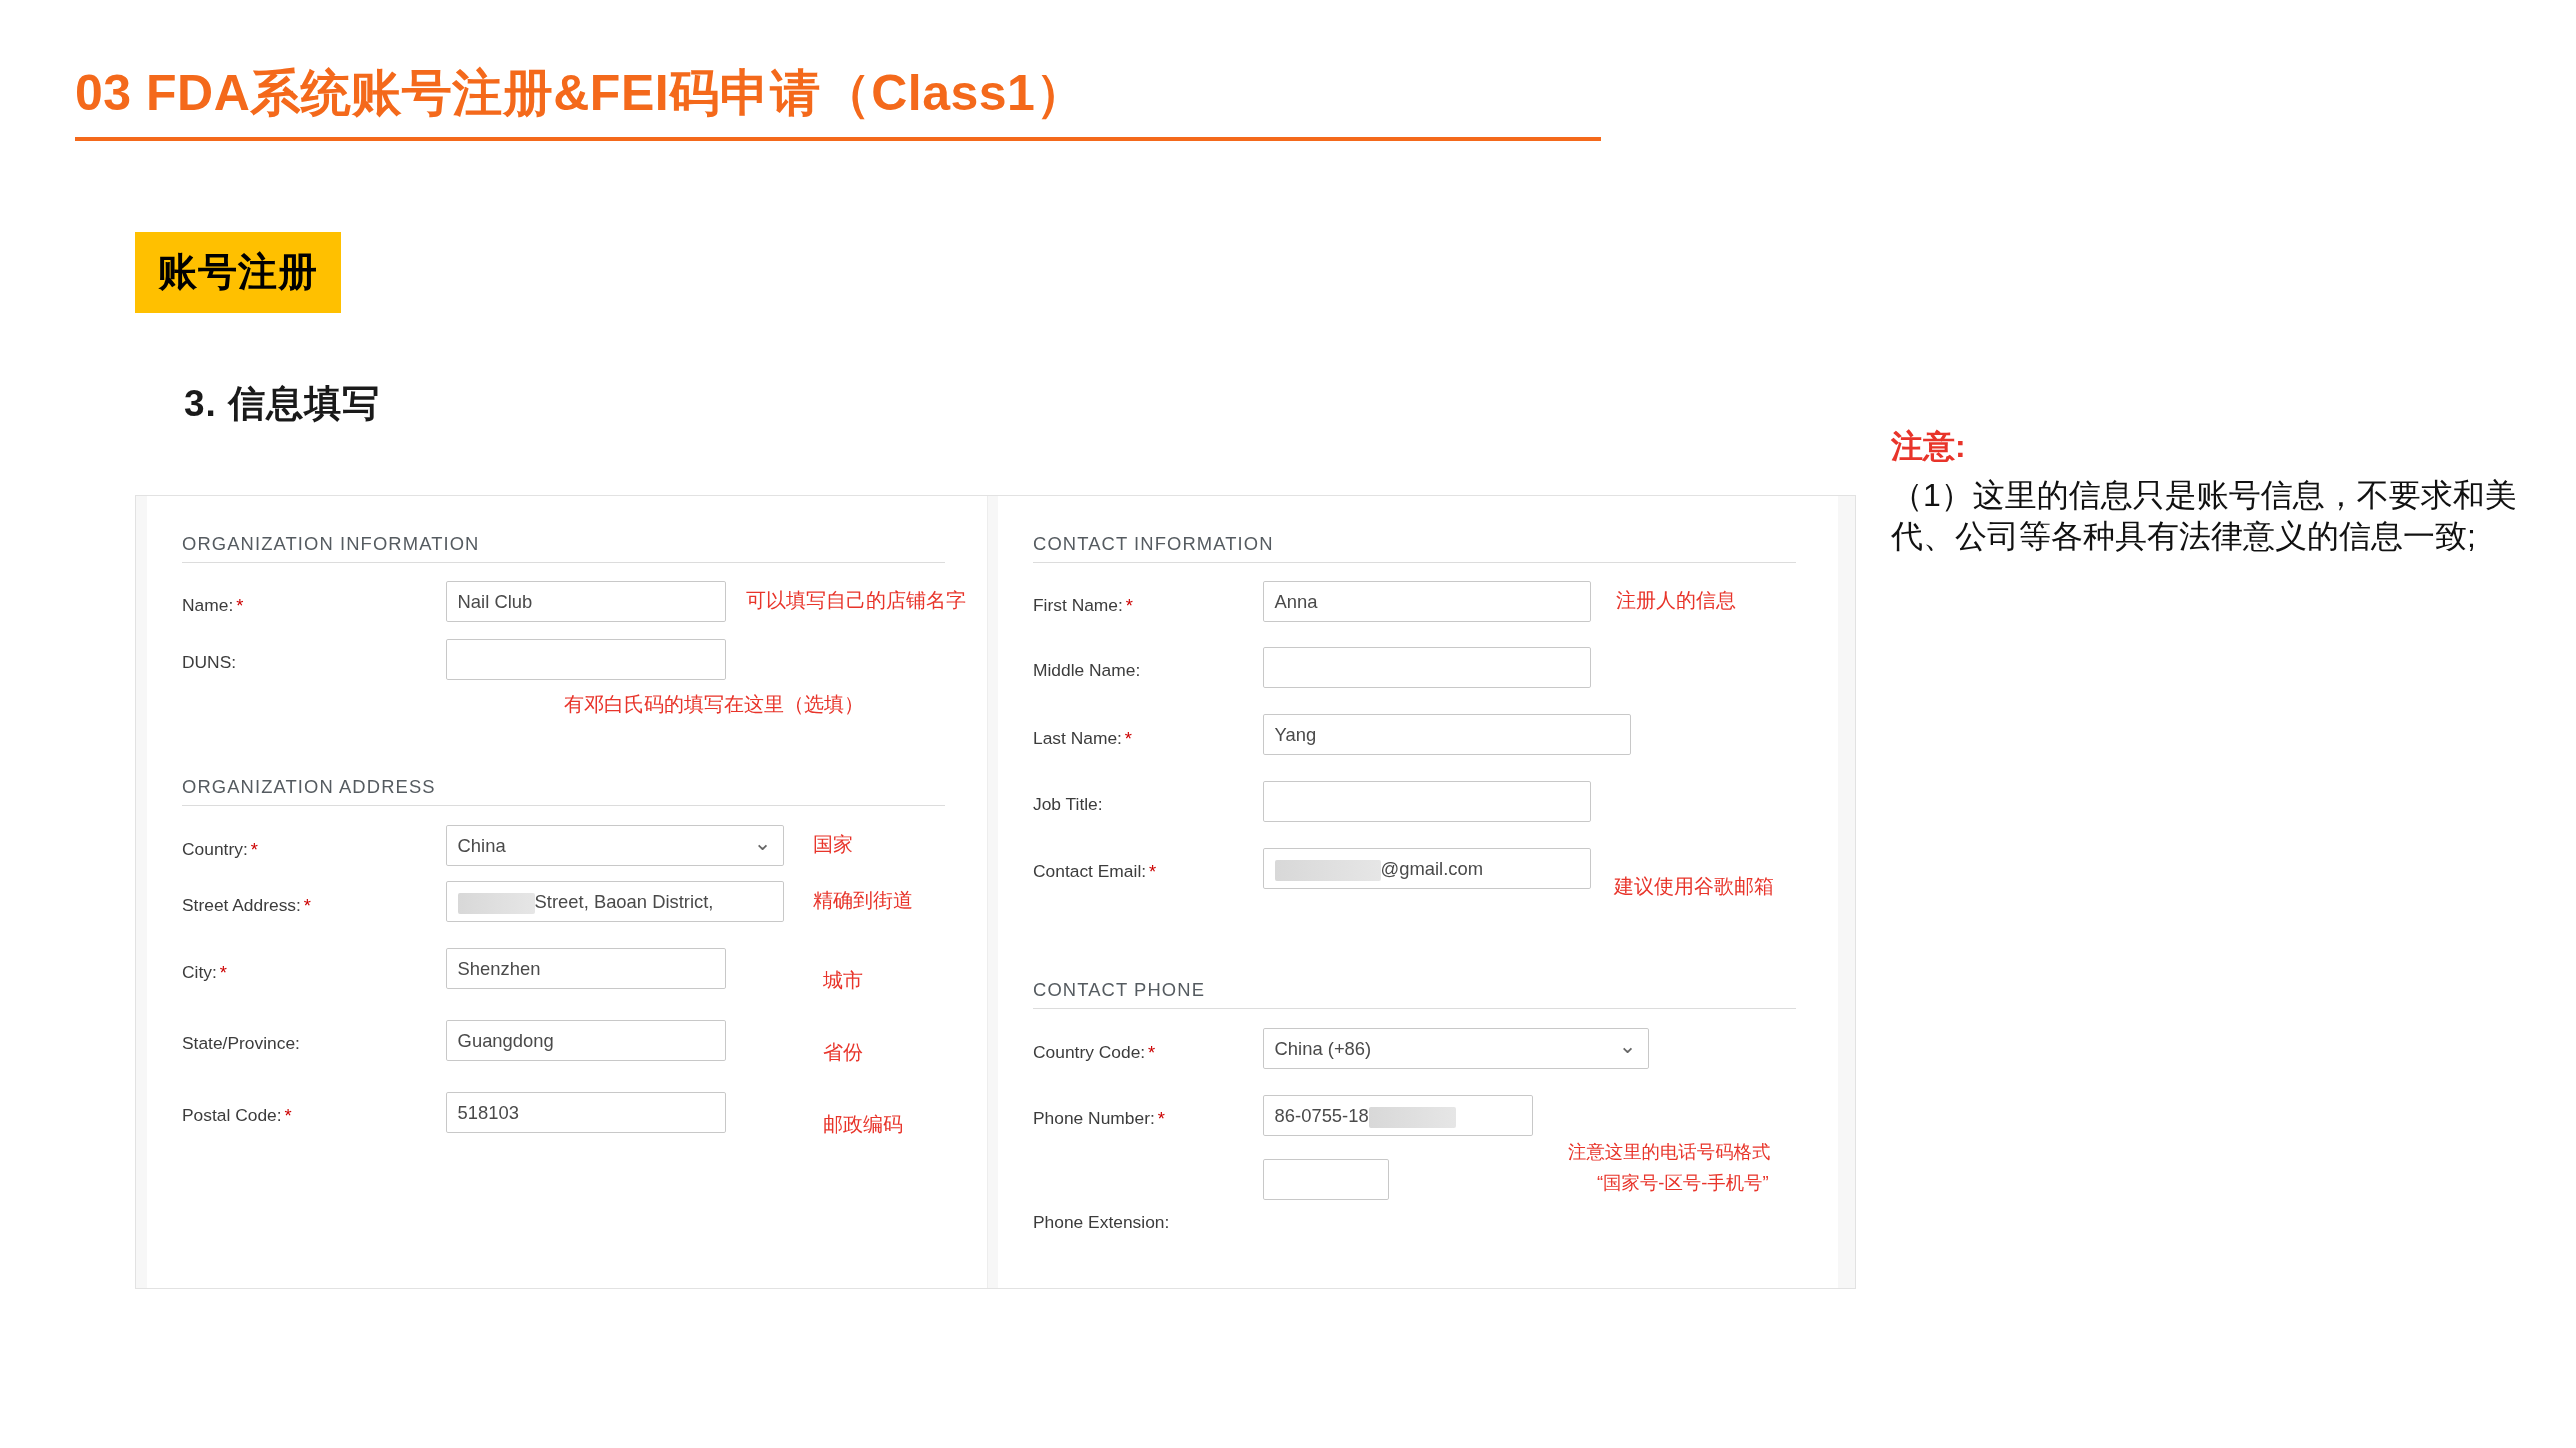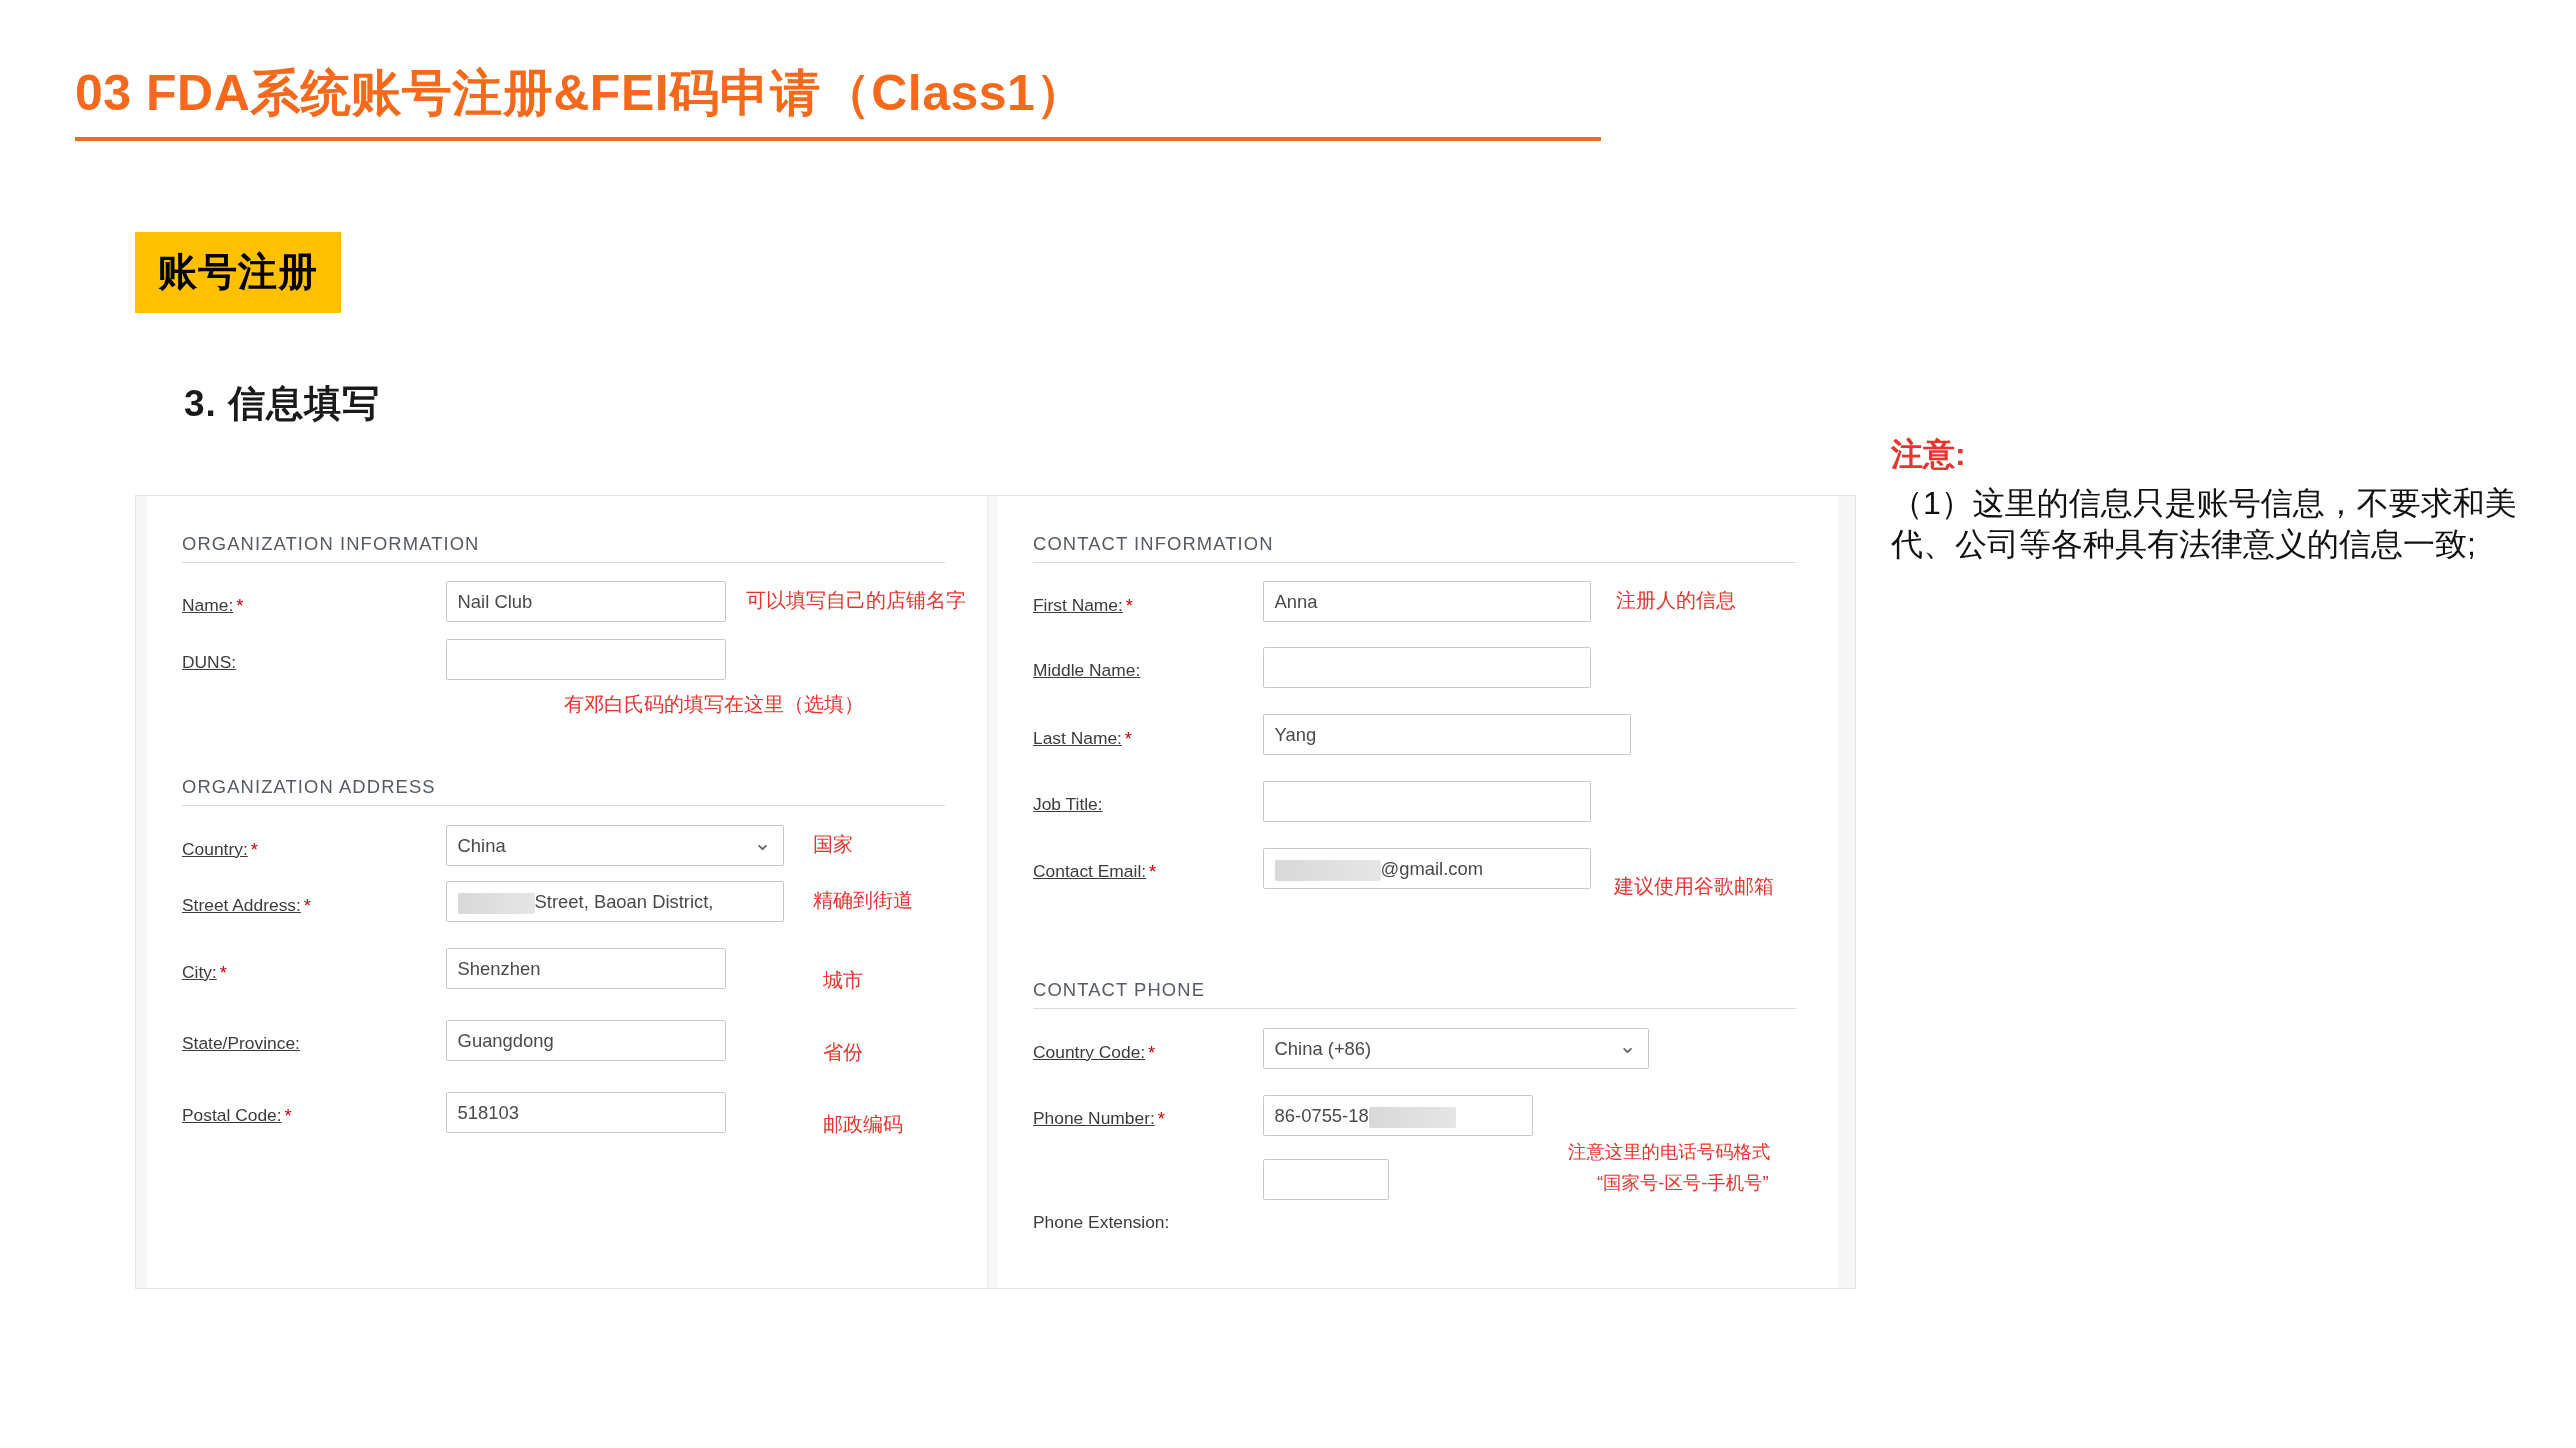--- a/index.html
+++ b/index.html
@@ -107,21 +107,21 @@
     height: 1px;
     background: #dcdcdc;
   }
 
   .fld-label {
     position: absolute;
     font-size: 17.4px;
     color: #3c3c3c;
     white-space: nowrap;
   }
-  .fld-label .u { text-decoration: underline; }
+  .fld-label .u { }
   .req {
     color: #cc0000;
     font-size: 18.4px;
     margin-left: 2.9px;
     vertical-align: -1px;
   }
 
   .inp {
     position: absolute;
     box-sizing: border-box;
@@ -165,21 +165,20 @@
     position: absolute;
     left: 1891px;
     top: 425px;
     width: 637px;
   }
   .note-title {
     color: #e8342a;
     font-size: 32px;
     font-weight: bold;
     margin-bottom: 5.8px;
-    margin-top: 8px;
   }
   .note-p {
     color: #111111;
     font-size: 32px;
     line-height: 1.30;
     margin: 0;
     text-indent: 0;
     word-break: break-word;
   }
 </style>

